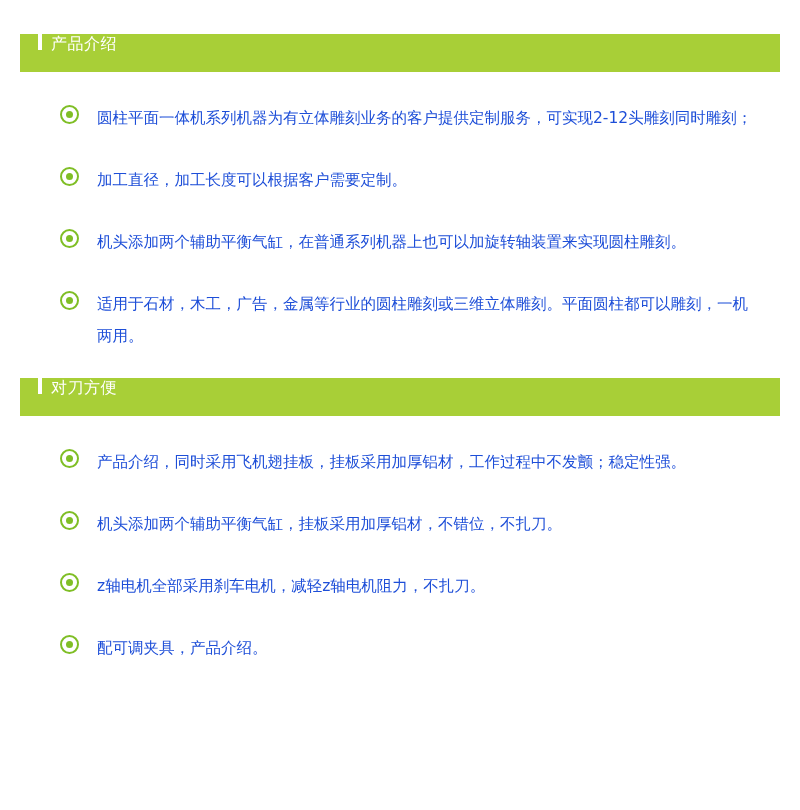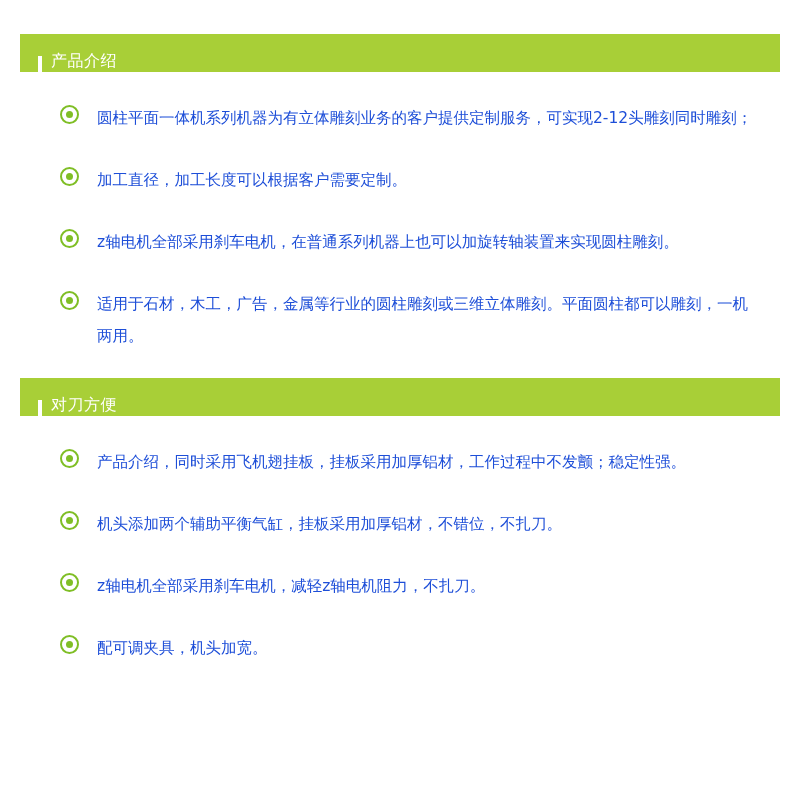--- a/index.html
+++ b/index.html
@@ -22,21 +22,21 @@
   }
   .section {
     width: 100%;
   }
   .section-header {
     height: 38px;
     margin: 0 20px;
     width: 760px;
     background: #a8cf37;
     display: flex;
-    align-items: flex-end;
+    align-items: flex-start;
     box-sizing: border-box;
   }
   .section-header .bar {
     width: 4px;
     height: 16px;
     background: #ffffff;
     margin-left: 18px;
     margin-right: 9px;
     flex: 0 0 auto;
   }
@@ -109,21 +109,21 @@
         <span class="item-text">圆柱平面一体机系列机器为有立体雕刻业务的客户提供定制服务，可实现2-12头雕刻同时雕刻；</span>
       </li>
       <li class="spacer-item"></li>
       <li class="item">
         <span class="bullet"></span>
         <span class="item-text">加工直径，加工长度可以根据客户需要定制。</span>
       </li>
       <li class="spacer-item"></li>
       <li class="item">
         <span class="bullet"></span>
-        <span class="item-text">z轴电机全部采用刹车电机，在普通系列机器上也可以加旋转轴装置来实现圆柱雕刻。</span>
+        <span class="item-text">机头添加两个辅助平衡气缸，在普通系列机器上也可以加旋转轴装置来实现圆柱雕刻。</span>
       </li>
       <li class="spacer-item"></li>
       <li class="item">
         <span class="bullet"></span>
         <span class="item-text">适用于石材，木工，广告，金属等行业的圆柱雕刻或三维立体雕刻。平面圆柱都可以雕刻，一机两用。</span>
       </li>
     </ul>
   </div>
 
   <div class="spacer-before-2"></div>
@@ -145,18 +145,18 @@
         <span class="item-text">机头添加两个辅助平衡气缸，挂板采用加厚铝材，不错位，不扎刀。</span>
       </li>
       <li class="spacer-item"></li>
       <li class="item">
         <span class="bullet"></span>
         <span class="item-text">z轴电机全部采用刹车电机，减轻z轴电机阻力，不扎刀。</span>
       </li>
       <li class="spacer-item"></li>
       <li class="item">
         <span class="bullet"></span>
-        <span class="item-text">配可调夹具，机头加宽。</span>
+        <span class="item-text">配可调夹具，产品介绍。</span>
       </li>
     </ul>
   </div>
 
 </div>
 
 </body></html>

